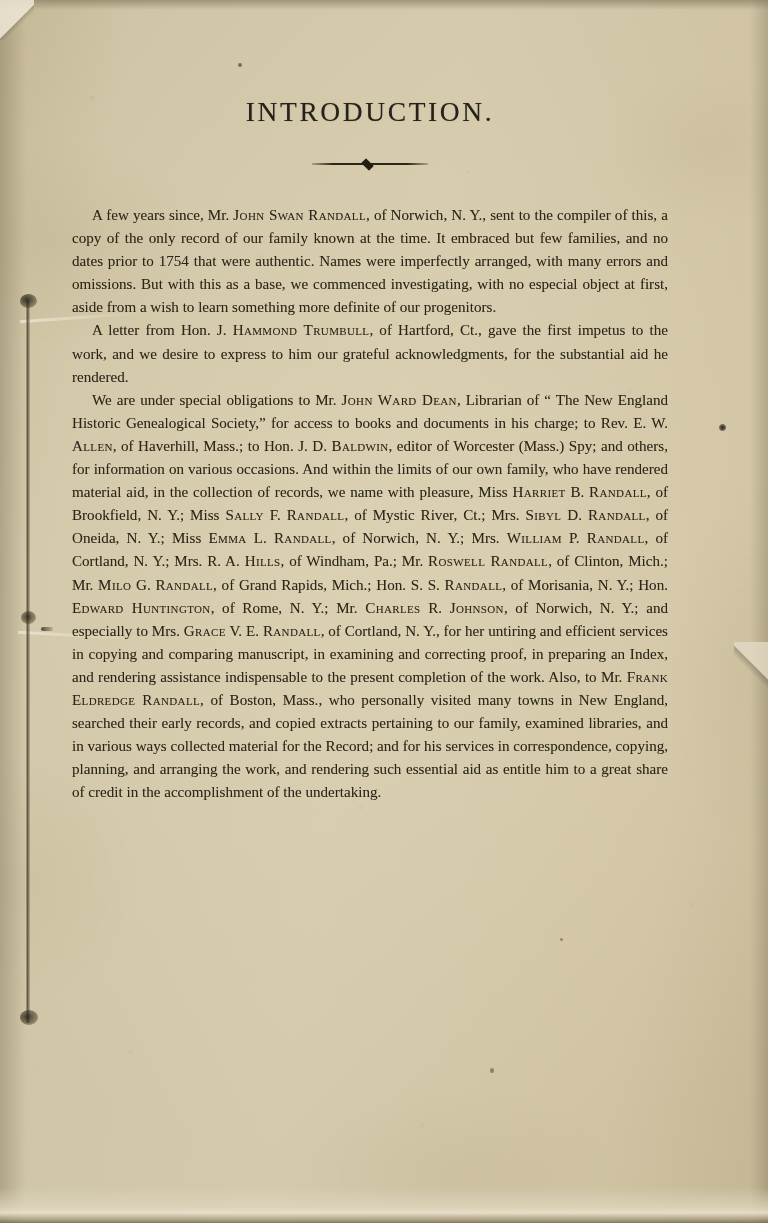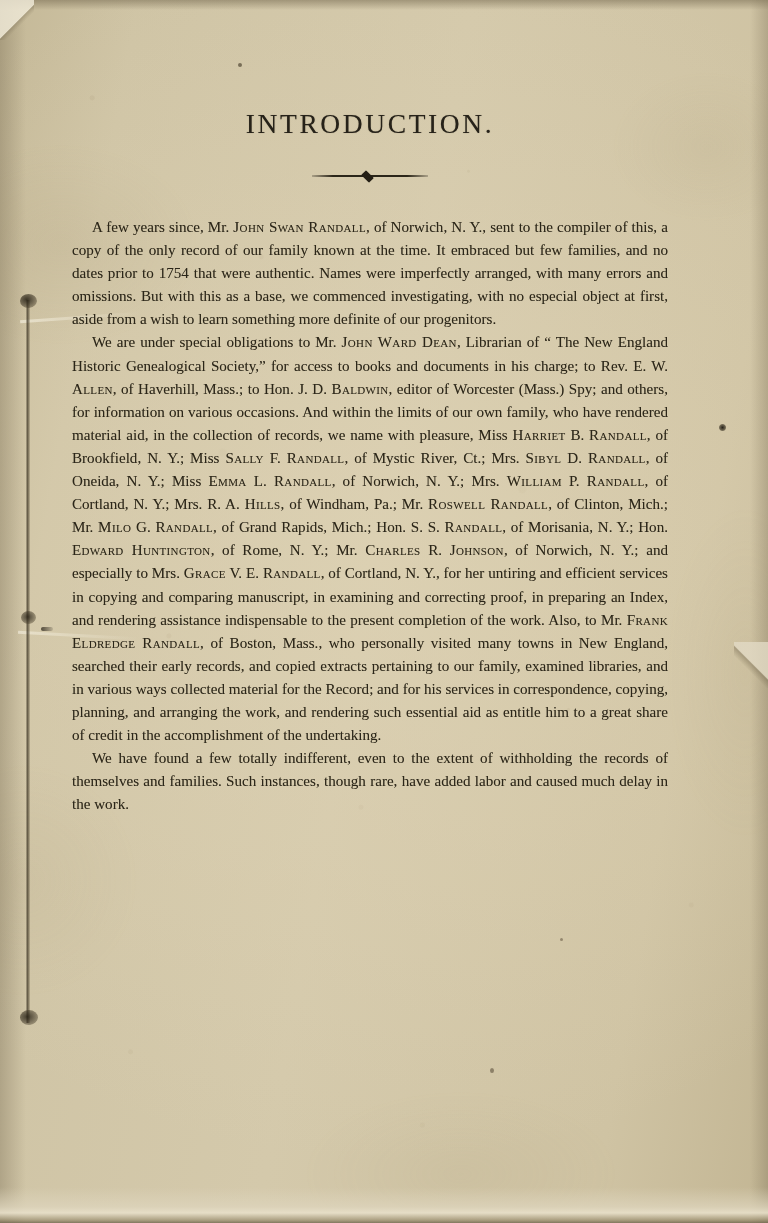--- a/index.html
+++ b/index.html
@@ -128,21 +128,21 @@
 
   
   .content {
     position: absolute;
     left: 72px;
     top: 0;
     width: 596px;
     height: 1223px;
   }
   .doc-title {
-    margin: 16px;
+    margin: 4px;
     padding-top: 92px;
     text-align: center;
     font-size: 27.5px;
     font-weight: normal;
     letter-spacing: 2.6px;
     color: #262219;
     text-shadow: 0 0 1px rgba(60,50,34,.35);
   }
   .rule-wrap {
     margin: 30px auto 0 auto;
@@ -212,18 +212,18 @@
 
     <h1 class="doc-title">INTRODUCTION.</h1>
 
     <div class="rule-wrap">
       <div class="rule-line"></div>
       <div class="rule-gem"></div>
     </div>
 
     <div class="body-text" id="body-text">
         <p>A few years since, Mr. <span class="sc">John Swan Randall</span>, of Norwich, N. Y., sent to the compiler of this, a copy of the only record of our family known at the time. It embraced but few families, and no dates prior to 1754 that were authentic. Names were imperfectly arranged, with many errors and omissions. But with this as a base, we commenced investigating, with no especial object at first, aside from a wish to learn something more definite of our progenitors.</p>
+        <p>A letter from Hon. J. <span class="sc">Hammond Trumbull</span>, of Hartford, Ct., gave the first impetus to the work, and we desire to express to him our grateful acknowledgments, for the substantial aid he rendered.</p>
         <p>We are under special obligations to Mr. <span class="sc">John Ward Dean</span>, Librarian of “ The New England Historic Genealogical Society,” for access to books and documents in his charge; to Rev. E. W. <span class="sc">Allen</span>, of Haverhill, Mass.; to Hon. J. D. <span class="sc">Baldwin</span>, editor of Worcester (Mass.) <span class="it">Spy;</span> and others, for information on various occasions. And within the limits of our own family, who have rendered material aid, in the collection of records, we name with pleasure, Miss <span class="sc">Harriet</span> B. <span class="sc">Randall</span>, of Brookfield, N. Y.; Miss <span class="sc">Sally</span> F. <span class="sc">Randall</span>, of Mystic River, Ct.; Mrs. <span class="sc">Sibyl</span> D. <span class="sc">Randall</span>, of Oneida, N. Y.; Miss <span class="sc">Emma</span> L. <span class="sc">Randall</span>, of Norwich, N. Y.; Mrs. <span class="sc">William</span> P. <span class="sc">Randall</span>, of Cortland, N. Y.; Mrs. R. A. <span class="sc">Hills</span>, of Windham, Pa.; Mr. <span class="sc">Roswell Randall</span>, of Clinton, Mich.; Mr. <span class="sc">Milo</span> G. <span class="sc">Randall</span>, of Grand Rapids, Mich.; Hon. S. S. <span class="sc">Randall</span>, of Morisania, N. Y.; Hon. <span class="sc">Edward Huntington</span>, of Rome, N. Y.; Mr. <span class="sc">Charles</span> R. <span class="sc">Johnson</span>, of Norwich, N. Y.; and especially to Mrs. <span class="sc">Grace</span> V. E. <span class="sc">Randall</span>, of Cortland, N. Y., for her untiring and efficient services in copying and comparing manuscript, in examining and correcting proof, in preparing an Index, and rendering assistance indispensable to the present completion of the work. Also, to Mr. <span class="sc">Frank Eldredge Randall</span>, of Boston, Mass., who personally visited many towns in New England, searched their early records, and copied extracts pertaining to our family, examined libraries, and in various ways collected material for the Record; and for his services in correspondence, copying, planning, and arranging the work, and rendering such essential aid as entitle him to a great share of credit in the accomplishment of the undertaking.</p>
-        <p>We have found a few totally indifferent, even to the extent of withholding the records of themselves and families. Such instances, though rare, have added labor and caused much delay in the work.</p>
       </div>
 
   </div>
 </div>
 
 </body></html>

